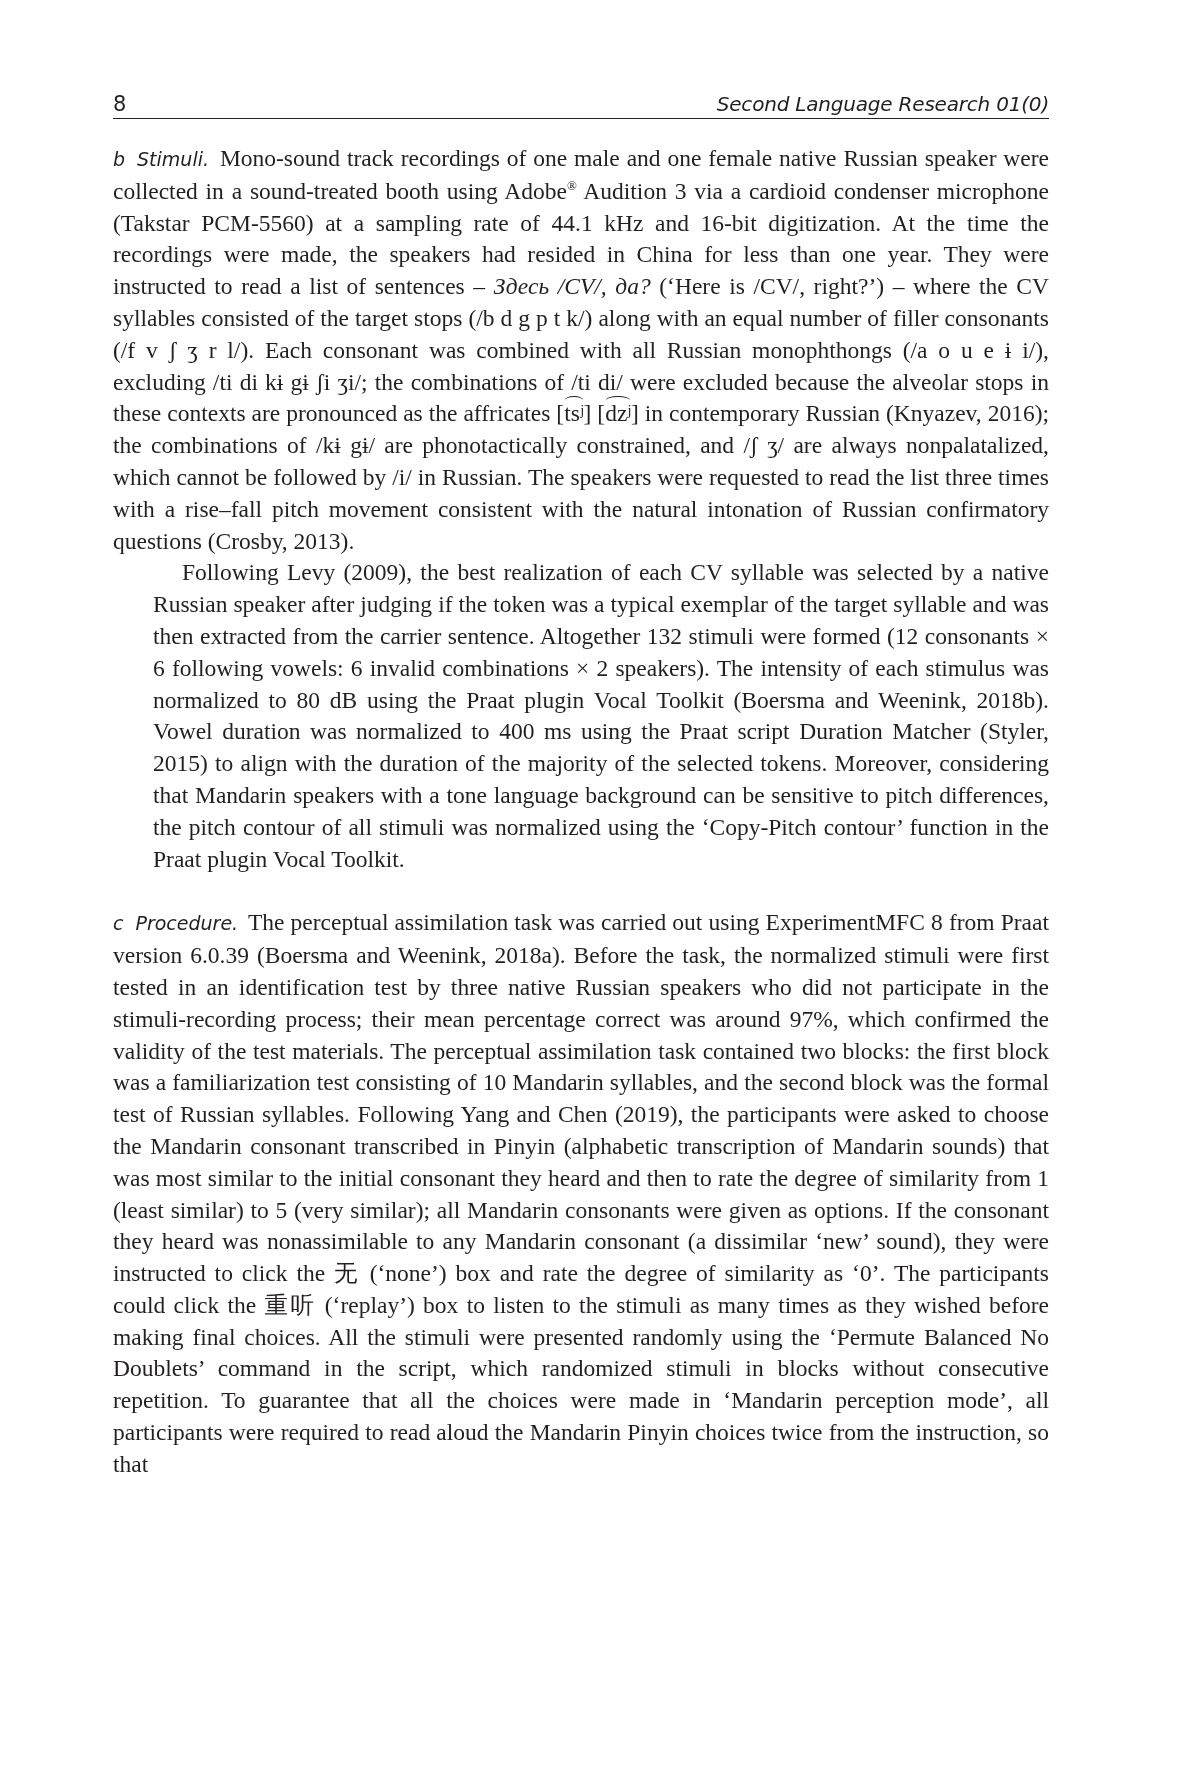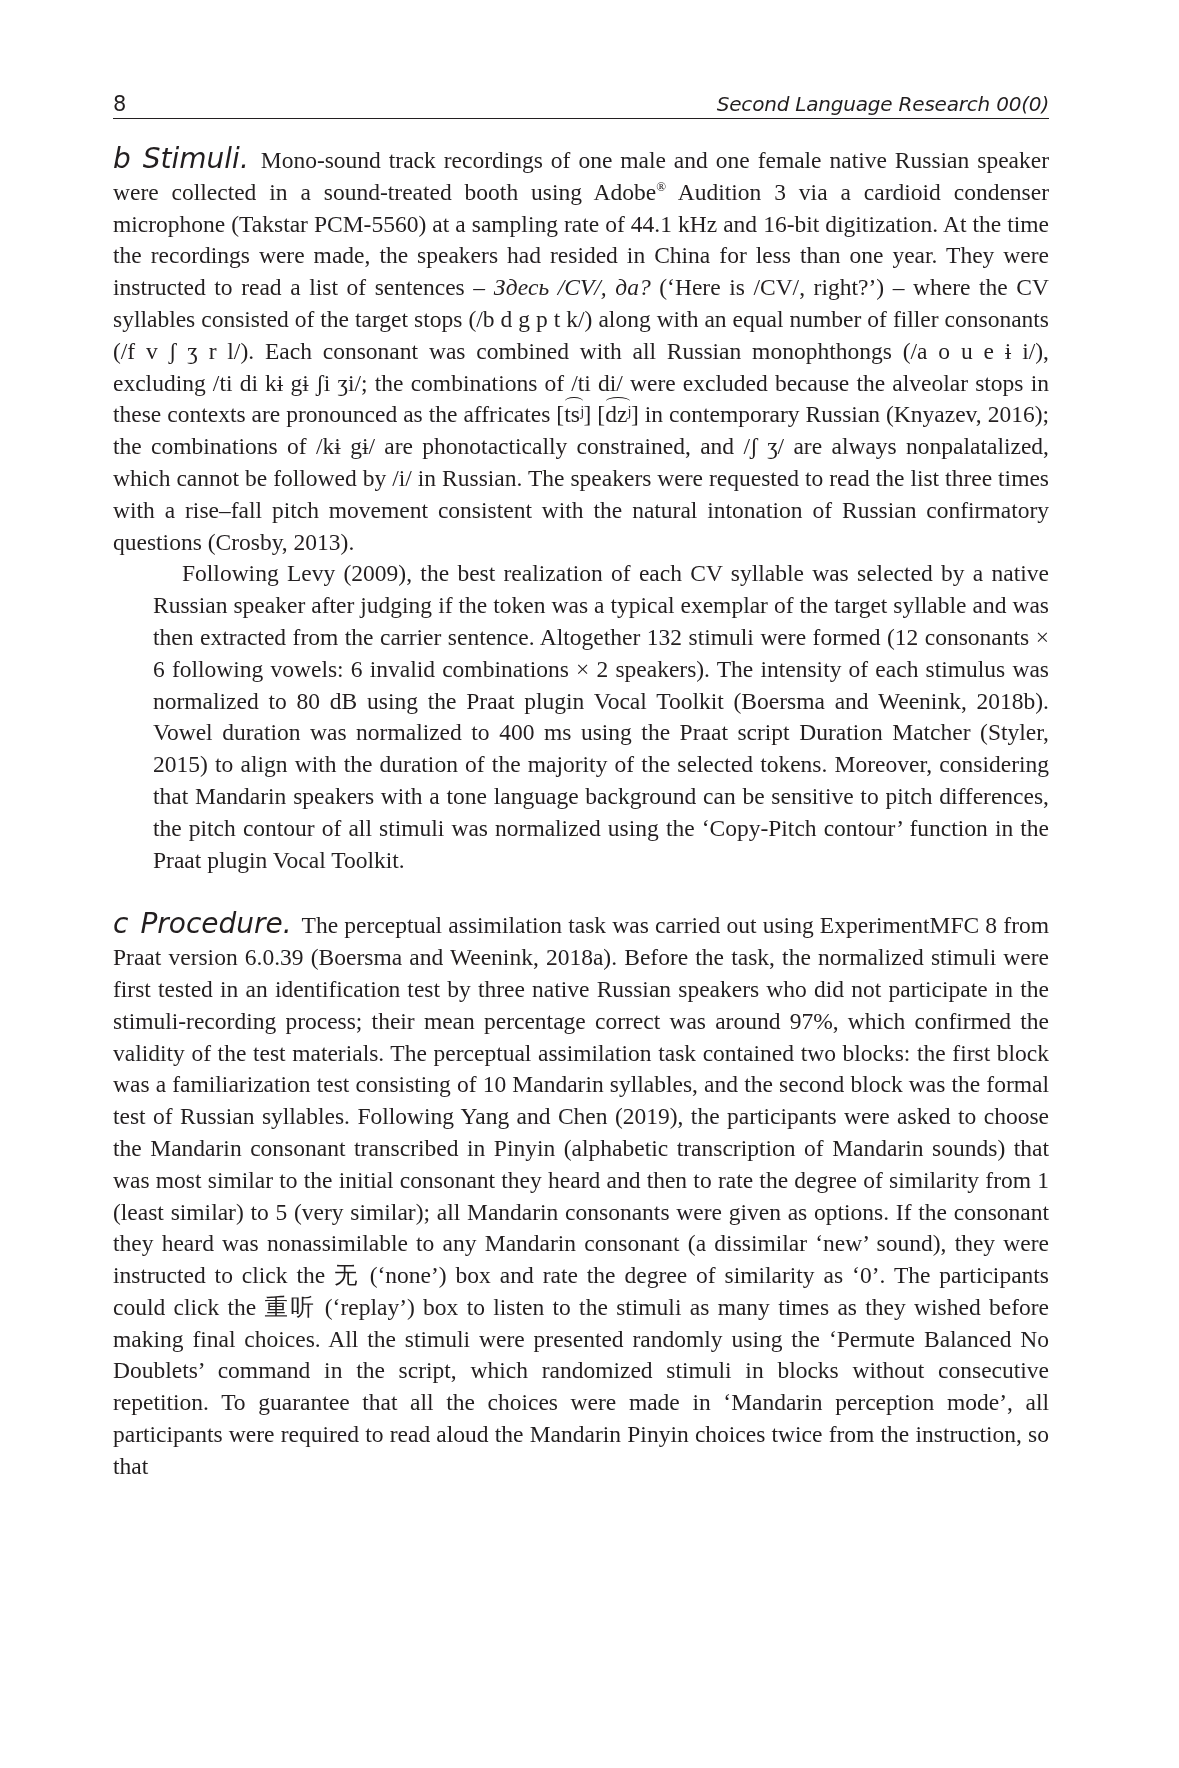--- a/index.html
+++ b/index.html
@@ -5,35 +5,35 @@
     html, body { margin: 0; padding: 0; background: #ffffff; }
     body { width: 1179px; height: 1768px; position: relative; overflow: hidden; color: #231f20; }
     .page { position: absolute; left: 113px; top: 80px; width: 936px; }
     .running-head { display: flex; justify-content: space-between; align-items: flex-end; height: 36px; border-bottom: 1px solid #231f20; font-family: "DejaVu Sans", sans-serif; font-size: 20px; padding-bottom: 2px; }
     .running-head .pnum { font-size: 21px; }
     .running-head .journal { font-style: italic; font-size: 20px; letter-spacing: -0.2px; }
     .body-text { font-family: "Liberation Serif", serif; font-size: 23.5px; line-height: 31.8px; text-align: justify; margin-top: 24px; }
     .para { margin: 0; }
     .para.indent { text-indent: 29px; margin-left: 40px; }
     .section-gap { height: 32px; }
-    .sec-label { font-family: "DejaVu Sans", sans-serif; font-style: italic; font-size: 28px; margin-top: 16px; }
+    .sec-label { font-family: "DejaVu Sans", sans-serif; font-style: italic; font-size: 19px; margin-top: 16px; }
     .sec-letter { margin-right: 12px; }
     .sec-title { margin-right: 4px; }
     .it { font-style: italic; }
     .tie { display: inline-block; position: relative; }
     .tie::before { content: ""; position: absolute; left: 1px; right: 1px; top: -2px; height: 7px; border-top: 1.5px solid #231f20; border-radius: 50% 50% 0 0; }
     sup { font-size: 13px; line-height: 0; }
   </style>
 </head>
 <body>
 
 <div class="page">
   <div class="running-head">
     <span class="pnum">8</span>
-    <span class="journal">Second Language Research 00(0)</span>
+    <span class="journal">Second Language Research 01(0)</span>
   </div>
 
   <div class="body-text">
     <p class="para"><span class="sec-label"><span class="sec-letter">b</span><span class="sec-title">Stimuli.</span></span> <span>Mono-sound track recordings of one male and one female native Russian speaker were collected in a sound-treated booth using Adobe</span><sup>®</sup><span> Audition 3 via a cardioid condenser microphone (Takstar PCM-5560) at a sampling rate of 44.1 kHz and 16-bit digitization. At the time the recordings were made, the speakers had resided in China for less than one year. They were instructed to read a list of sentences – </span><span class="it">Здесь /CV/, да?</span><span> (‘Here is /CV/, right?’) – where the CV syllables consisted of the target stops (/b d g p t k/) along with an equal number of filler consonants (/f v ʃ ʒ r l/). Each consonant was combined with all Russian monophthongs (/a o u e ɨ i/), excluding /ti di kɨ gɨ ʃi ʒi/; the combinations of /ti di/ were excluded because the alveolar stops in these contexts are pronounced as the affricates [</span><span class="tie">tsʲ</span><span>] [</span><span class="tie">dzʲ</span><span>] in contemporary Russian (Knyazev, 2016); the combinations of /kɨ gɨ/ are phonotactically constrained, and /ʃ ʒ/ are always nonpalatalized, which cannot be followed by /i/ in Russian. The speakers were requested to read the list three times with a rise–fall pitch movement consistent with the natural intonation of Russian confirmatory questions (Crosby, 2013).</span></p>
 
     <p class="para indent">Following Levy (2009), the best realization of each CV syllable was selected by a native Russian speaker after judging if the token was a typical exemplar of the target syllable and was then extracted from the carrier sentence. Altogether 132 stimuli were formed (12 consonants × 6 following vowels: 6 invalid combinations × 2 speakers). The intensity of each stimulus was normalized to 80 dB using the Praat plugin Vocal Toolkit (Boersma and Weenink, 2018b). Vowel duration was normalized to 400 ms using the Praat script Duration Matcher (Styler, 2015) to align with the duration of the majority of the selected tokens. Moreover, considering that Mandarin speakers with a tone language background can be sensitive to pitch differences, the pitch contour of all stimuli was normalized using the ‘Copy-Pitch contour’ function in the Praat plugin Vocal Toolkit.</p>
 
     <div class="section-gap"></div>
 
     <p class="para"><span class="sec-label"><span class="sec-letter">c</span><span class="sec-title">Procedure.</span></span> <span>The perceptual assimilation task was carried out using ExperimentMFC 8 from Praat version 6.0.39 (Boersma and Weenink, 2018a). Before the task, the normalized stimuli were first tested in an identification test by three native Russian speakers who did not participate in the stimuli-recording process; their mean percentage correct was around 97%, which confirmed the validity of the test materials. The perceptual assimilation task contained two blocks: the first block was a familiarization test consisting of 10 Mandarin syllables, and the second block was the formal test of Russian syllables. Following Yang and Chen (2019), the participants were asked to choose the Mandarin consonant transcribed in Pinyin (alphabetic transcription of Mandarin sounds) that was most similar to the initial consonant they heard and then to rate the degree of similarity from 1 (least similar) to 5 (very similar); all Mandarin consonants were given as options. If the consonant they heard was nonassimilable to any Mandarin consonant (a dissimilar ‘new’ sound), they were instructed to click the 无 (‘none’) box and rate the degree of similarity as ‘0’. The participants could click the 重听 (‘replay’) box to listen to the stimuli as many times as they wished before making final choices. All the stimuli were presented randomly using the ‘Permute Balanced No Doublets’ command in the script, which randomized stimuli in blocks without consecutive repetition. To guarantee that all the choices were made in ‘Mandarin perception mode’, all participants were required to read aloud the Mandarin Pinyin choices twice from the instruction, so that</span></p>

